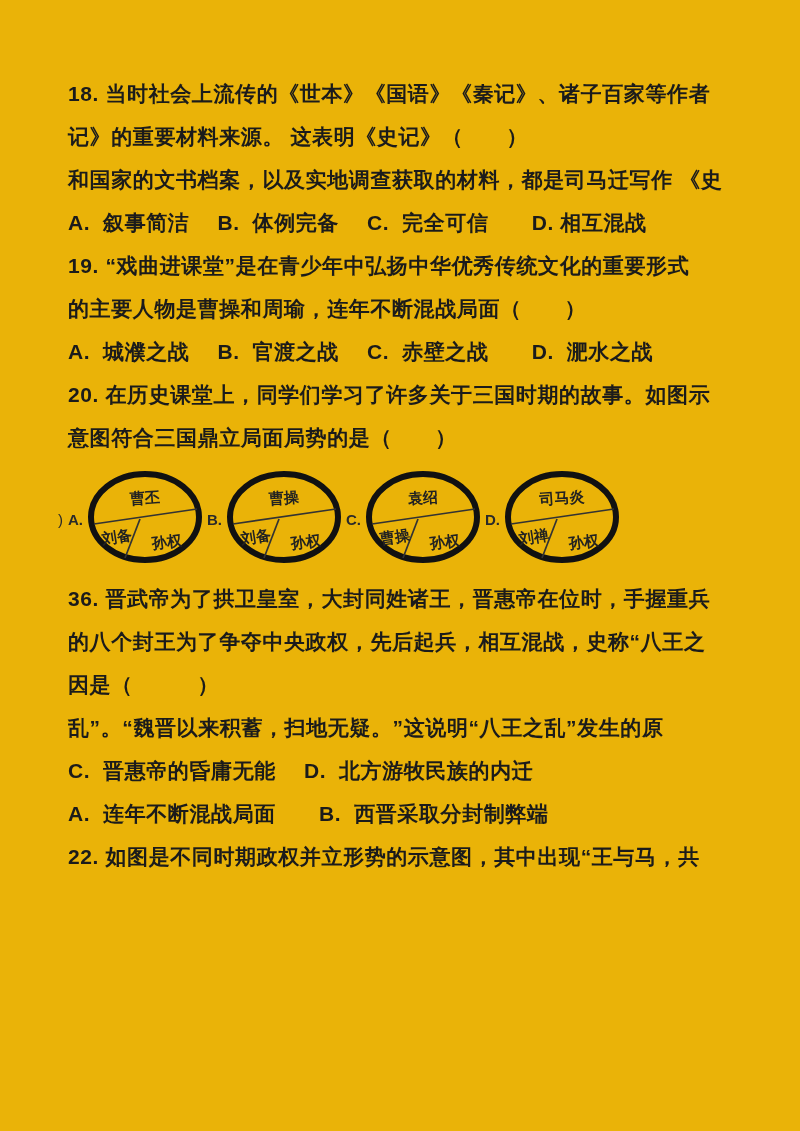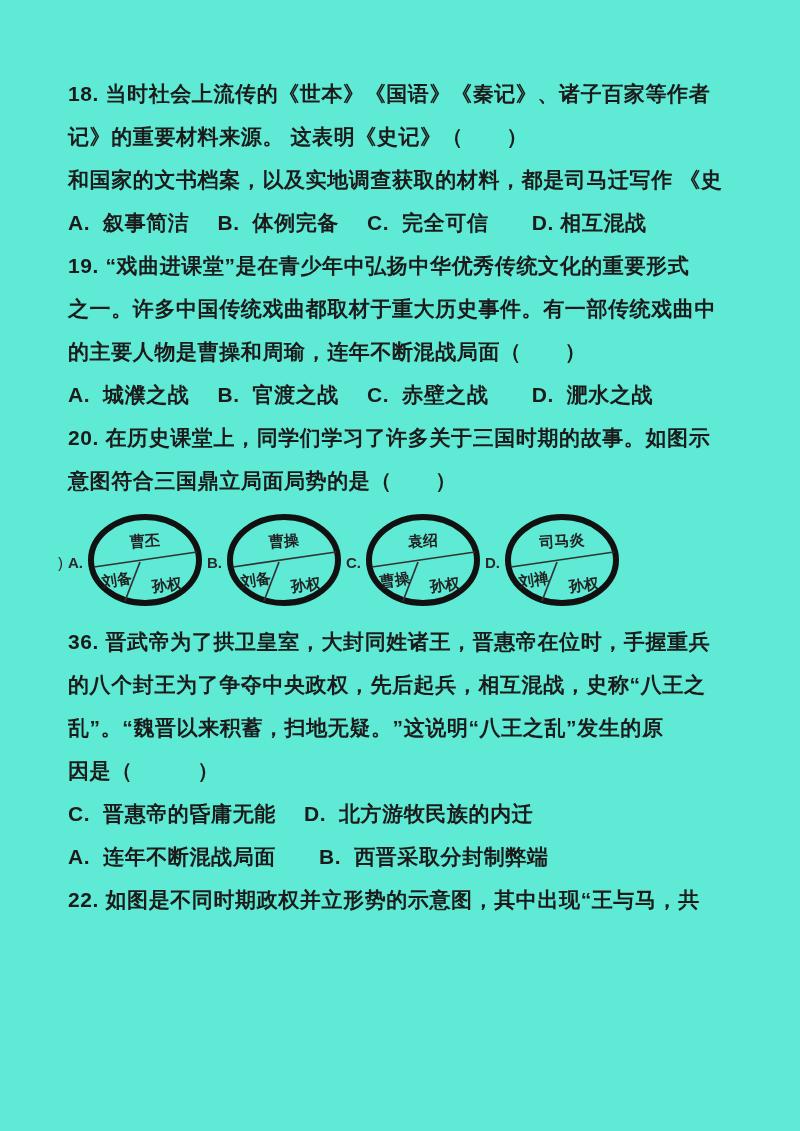--- a/index.html
+++ b/index.html
@@ -12,21 +12,21 @@
     height: 1131px;
     overflow: hidden;
     font-family: "Liberation Sans", sans-serif;
     color: #1b1b1b;
   }
   .page {
     box-sizing: border-box;
     width: 800px;
     height: 1131px;
     padding: 72px 58px 0 68px;
-    background: #5eead4;
+    background: #eab308;
   }
   .q { margin: 0; }
   .line {
     font-size: 21px;
     line-height: 43px;
     font-weight: 600;
     letter-spacing: 0.6px;
     white-space: pre;
     color: #1b1b1b;
   }
@@ -64,21 +64,20 @@
 
   <div class="q">
     <div class="line">18. 当时社会上流传的《世本》《国语》《秦记》、诸子百家等作者</div>
     <div class="line">记》的重要材料来源。 这表明《史记》（　　）</div>
     <div class="line">和国家的文书档案，以及实地调查获取的材料，都是司马迁写作 《史</div>
     <div class="line">A.  叙事简洁　 B.  体例完备　 C.  完全可信　　D. 相互混战</div>
   </div>
 
   <div class="q">
     <div class="line">19. “戏曲进课堂”是在青少年中弘扬中华优秀传统文化的重要形式</div>
-    <div class="line">之一。许多中国传统戏曲都取材于重大历史事件。有一部传统戏曲中</div>
     <div class="line">的主要人物是曹操和周瑜，连年不断混战局面（　　）</div>
     <div class="line">A.  城濮之战　 B.  官渡之战　 C.  赤壁之战　　D.  淝水之战</div>
   </div>
 
   <div class="q">
     <div class="line">20. 在历史课堂上，同学们学习了许多关于三国时期的故事。如图示</div>
     <div class="line">意图符合三国鼎立局面局势的是（　　）</div>
   </div>
 
   <div class="diagram-row">
@@ -121,22 +120,22 @@
       <path d="M54 50 L39 89" stroke="#333333" stroke-width="1.7" fill="none"></path>
       <text x="59" y="34" text-anchor="middle" transform="rotate(-4 59 30)">司马炎</text>
       <text x="31" y="73" text-anchor="middle" transform="rotate(-9 31 69)">刘禅</text>
       <text x="81" y="78" text-anchor="middle" transform="rotate(-7 81 74)">孙权</text>
     </svg>
   </div>
 
   <div class="q">
     <div class="line">36. 晋武帝为了拱卫皇室，大封同姓诸王，晋惠帝在位时，手握重兵</div>
     <div class="line">的八个封王为了争夺中央政权，先后起兵，相互混战，史称“八王之</div>
+    <div class="line">因是（　　　）</div>
     <div class="line">乱”。“魏晋以来积蓄，扫地无疑。”这说明“八王之乱”发生的原</div>
-    <div class="line">因是（　　　）</div>
     <div class="line">C.  晋惠帝的昏庸无能　 D.  北方游牧民族的内迁</div>
     <div class="line">A.  连年不断混战局面　　B.  西晋采取分封制弊端</div>
   </div>
 
   <div class="q">
     <div class="line">22. 如图是不同时期政权并立形势的示意图，其中出现“王与马，共</div>
   </div>
 
 </div>
 

